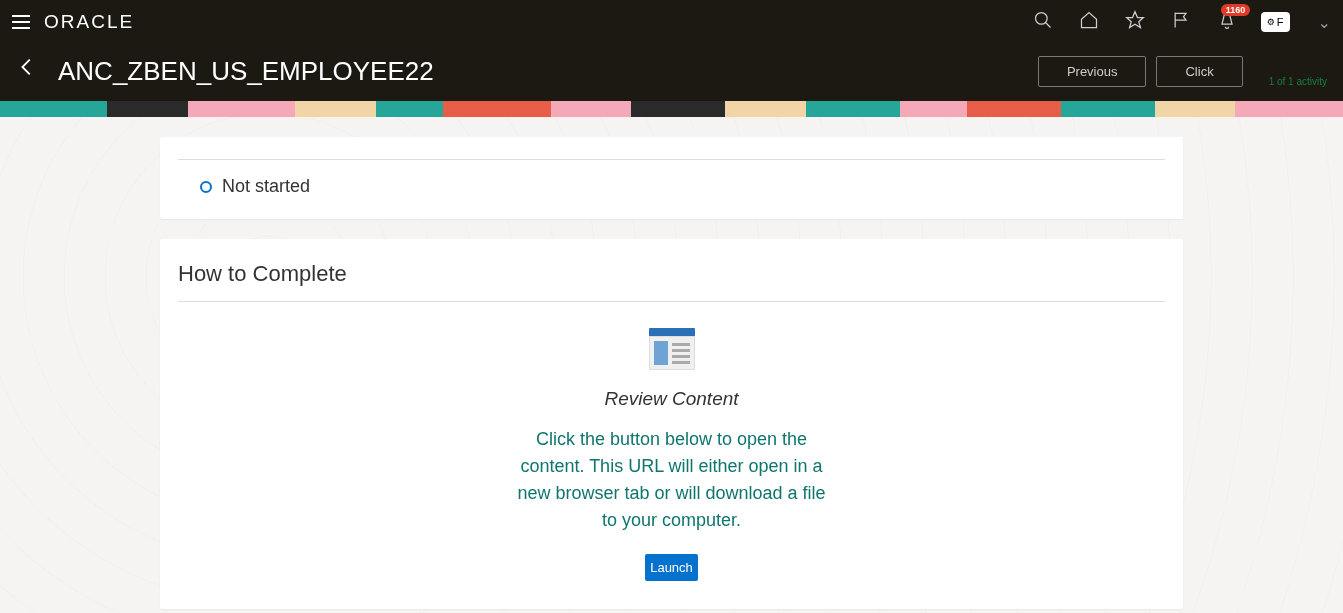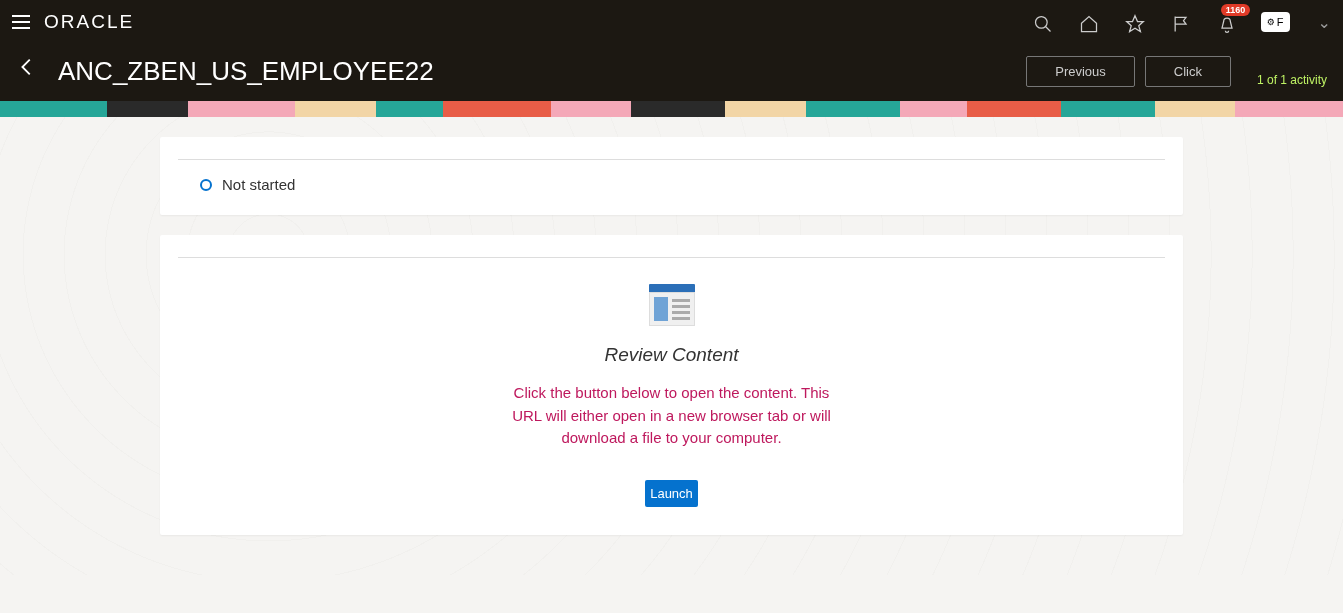--- a/index.html
+++ b/index.html
@@ -11,21 +11,21 @@
       display: flex;
       align-items: center;
       padding: 0 12px;
     }
     .topbar-left { display: flex; align-items: center; gap: 14px; }
     .hamburger { width: 18px; height: 18px; display: flex; flex-direction: column; justify-content: space-around; cursor: pointer; }
     .hamburger span { display: block; height: 2px; background: #fff; width: 100%; }
     .brand { color: #fff; font-weight: 400; font-size: 19px; letter-spacing: 2px; }
     .topbar-spacer { flex: 1; }
     .topbar-right { display: flex; align-items: center; gap: 22px; }
-    .topbar-icon { color: #ddd; cursor: pointer; display: flex; align-items: flex-end; justify-content: center; width: 24px; height: 24px; }
+    .topbar-icon { color: #ddd; cursor: pointer; display: flex; align-items: flex-start; justify-content: center; width: 24px; height: 24px; }
     .topbar-icon svg { width: 20px; height: 20px; stroke: #ccc; fill: none; stroke-width: 1.5; }
     .bell-container { position: relative; }
     .bell-badge { position: absolute; top: -6px; left: 6px; background: #e03a27; color: #fff; font-size: 9px; padding: 1px 5px; border-radius: 8px; font-weight: bold; }
     .user-chip { background: #fff; padding: 4px 6px; border-radius: 4px; display: flex; align-items: center; gap: 2px; font-size: 11px; }
     .chevron-down { color: #999; margin-left: 6px; }
 
     .header-section {
       background: #1c1812;
       padding: 12px 16px 14px 16px;
       display: flex;
@@ -33,48 +33,48 @@
     }
     .back-btn { cursor: pointer; color: #fff; margin-right: 20px; }
     .back-btn svg { width: 22px; height: 22px; stroke: #fff; fill: none; stroke-width: 2; }
     .page-title { color: #fff; font-size: 26px; font-weight: 300; flex: 1; }
     .header-right { display: flex; flex-direction: row; align-items: flex-end; gap: 26px; }
     .nav-buttons { display: flex; gap: 10px; }
     .nav-btn {
       background: transparent; border: 1px solid #777; color: #ccc;
       padding: 7px 28px; font-size: 13px; cursor: pointer; border-radius: 2px;
     }
-    .activity-count { color: #bef264; font-size: 12px; }
+    .activity-count { color: #15803d; font-size: 10px; }
 
     .banner { height: 16px; display: flex; overflow: hidden; }
     .banner div { height: 100%; }
     .content-wrapper { padding: 20px 160px; position: relative; }
     .bg-pattern {
       position: absolute; inset: 0;
       background-image: repeating-radial-gradient(circle at 20% 30%, transparent 0, transparent 40px, #ebeae7 40px, #ebeae7 41px);
       opacity: 0.4; z-index: 0;
     }
     .card { background: #fff; border-radius: 2px; padding: 22px 18px; margin-bottom: 20px; position: relative; z-index: 1; box-shadow: 0 1px 2px rgba(0,0,0,0.05); }
     .card-title { font-size: 22px; font-weight: 300; color: #333; margin-bottom: 14px; }
     .card hr { border: none; border-top: 1px solid #ddd; margin-bottom: 16px; }
 
     .status-row { display: flex; align-items: center; gap: 10px; padding-left: 22px; }
     .status-circle { width: 12px; height: 12px; border: 2px solid #0572ce; border-radius: 50%; }
-    .status-text { font-size: 15px; color: #333; }
+    .status-text { font-size: 18px; color: #333; }
 
     .review-section { text-align: center; padding: 10px 110px 6px; }
     .doc-icon { width: 46px; height: 42px; margin: 0 auto 18px; position: relative; }
     .doc-icon-bar { background: #2b6fb8; height: 8px; width: 46px; border-radius: 1px 1px 0 0; }
     .doc-icon-body { background: #f0f0f0; border: 1px solid #ddd; height: 34px; display: flex; padding: 4px; gap: 4px; }
     .doc-icon-left { background: #6fa3d6; width: 14px; height: 100%; }
     .doc-icon-lines { flex: 1; display: flex; flex-direction: column; gap: 3px; padding-top: 2px; }
     .doc-icon-lines span { display: block; height: 3px; background: #aaa; }
 
     .review-heading { font-size: 19px; color: #333; font-weight: 400; margin-bottom: 16px; font-style: italic; }
-    .review-text { font-size: 15px; color: #be185d; line-height: 1.5; margin-bottom: 30px; max-width: 320px; margin-left: auto; margin-right: auto; }
+    .review-text { font-size: 18px; color: #0f766e; line-height: 1.5; margin-bottom: 20px; max-width: 320px; margin-left: auto; margin-right: auto; }
     .launch-btn { background: #0572ce; color: #fff; border: none; padding: 6px 5px; font-size: 13px; cursor: pointer; border-radius: 2px; }
   </style>
 </head>
 <body>
 
 <div class="topbar">
   <div class="topbar-left">
     <div class="hamburger">
       <span></span>
         <span></span>
@@ -158,20 +158,21 @@
 
   <div class="card">
     <hr>
     <div class="status-row">
       <div class="status-circle"></div>
       <div class="status-text">Not started</div>
     </div>
   </div>
 
   <div class="card">
+    <div class="card-title">How to Complete</div>
     <hr>
     <div class="review-section">
       <div class="doc-icon">
         <div class="doc-icon-bar"></div>
         <div class="doc-icon-body">
           <div class="doc-icon-left"></div>
           <div class="doc-icon-lines">
               <span></span>
               <span></span>
               <span></span>

